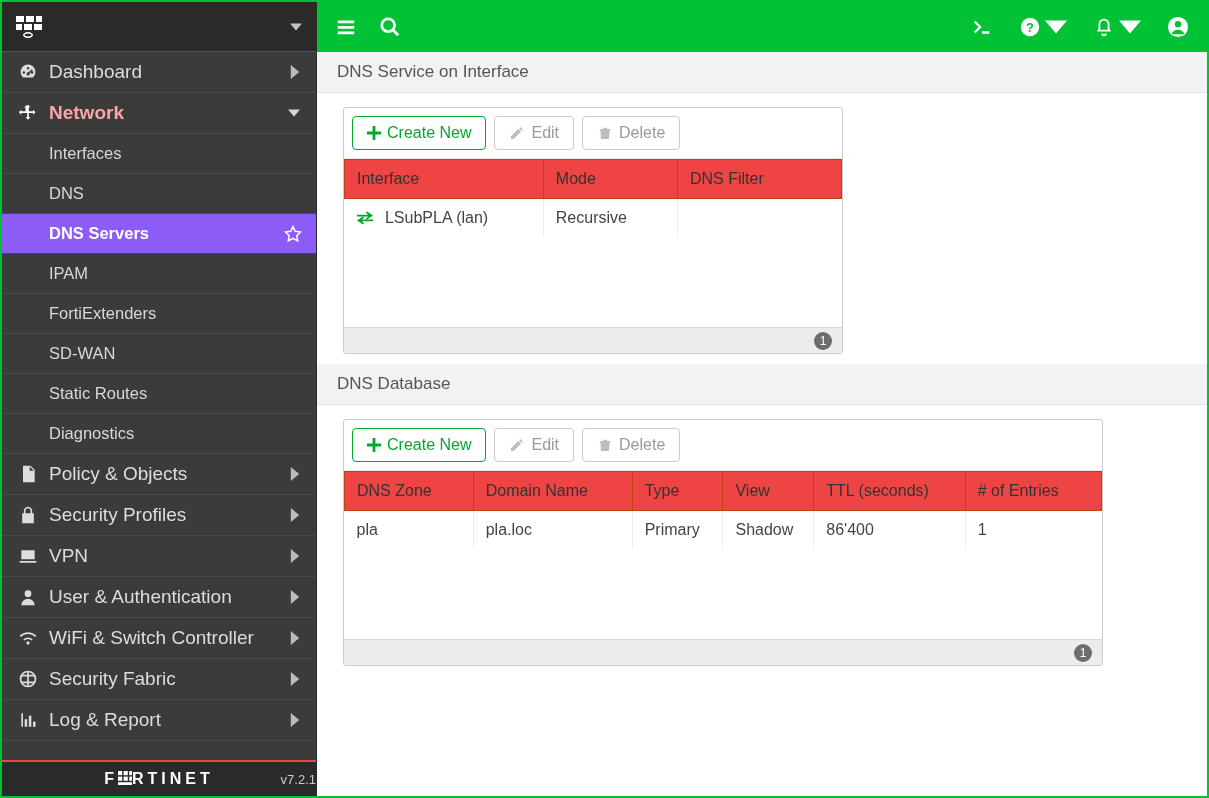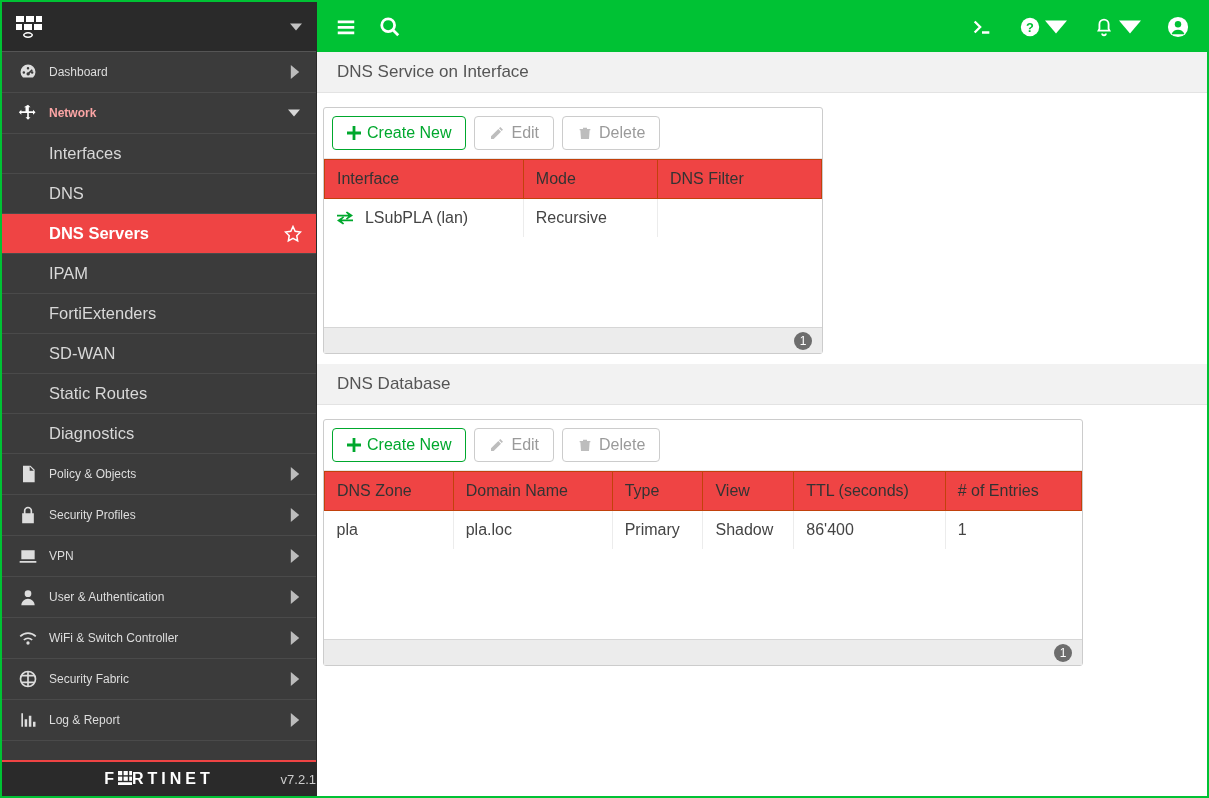--- a/index.html
+++ b/index.html
@@ -9,36 +9,36 @@
   
   .sidebar { width:315px; background:#3b3b3b; color:#ddd; display:flex; flex-direction:column; border-right:1px solid #2a2a2a;}
   .sidebar-top { height:50px; background:#2a2a2a; display:flex; align-items:center; padding:0 14px; border-bottom:1px solid #555; }
   .sidebar-top .logo-sq { width:26px; height:22px; }
   .sidebar-top .spacer { flex:1; }
   .sidebar-top .chev { opacity:.85; }
   .nav { flex:1; overflow:auto; }
   .nav-cat { height:41px; display:flex; align-items:center; gap:11px; padding:0 16px; border-bottom:1px solid #4a4a4a; cursor:pointer; }
   .nav-cat .chev-right { margin-left:auto; opacity:.8; }
   .nav-cat.expanded .label { color:#fca5a5; font-weight:700; }
-  .nav-cat .label { font-size:12px; color:#ddd; }
+  .nav-cat .label { font-size:19px; color:#ddd; }
   .nav-cat svg.icon { width:20px; height:20px; flex:0 0 auto; }
   .nav-sub { height:40px; display:flex; align-items:center; padding-left:47px; padding-right:14px; border-bottom:1px solid #4a4a4a; cursor:pointer; font-size:16.5px; color:#d8d8d8; }
-  .nav-sub.active { background:#ef4444; color:#fff; font-weight:600; }
+  .nav-sub.active { background:#8b5cf6; color:#fff; font-weight:600; }
   .nav-sub.active .star { margin-left:auto; }
   .sidebar-footer { height:36px; border-top:2px solid #ef4444; background:#2a2a2a; display:flex; align-items:center; justify-content:center; position:relative; }
   .fortinet { font-family: Arial, sans-serif; font-weight:900; letter-spacing:4px; color:#fff; font-size:16px; }
   .version { position:absolute; right:0; color:#ccc; font-size:13px; }
   
   .main { flex:1; display:flex; flex-direction:column; background:#fff; }
   .topbar { height:50px; background:#00c234; display:flex; align-items:center; padding:0 18px; color:#fff; gap:22px; }
   .topbar .right { margin-left:auto; display:flex; align-items:center; gap:26px; }
   .topbar svg { width:22px; height:22px; }
   .content { flex:1; overflow:auto; padding:0 0 30px 0; }
   .section-title { background:#f2f2f2; border-bottom:1px solid #e3e3e3; padding:10px 20px; font-size:17px; color:#555; }
-  .section-body { padding:14px 18px 10px 6px; }
+  .section-body { padding:14px 18px 10px 26px; }
   .panel { border:1px solid #ccc; border-radius:3px; background:#fff; display:inline-flex; flex-direction:column; }
   .panel.p1 { width:500px; }
   .panel.p2 { width:760px; }
   .toolbar { display:flex; gap:8px; padding:8px; border-bottom:1px solid #e6e6e6; }
   .btn { display:inline-flex; align-items:center; gap:6px; border:1px solid #ccc; border-radius:4px; padding:7px 14px; font-size:16px; cursor:pointer; background:#fff; }
   .btn.primary { color:#00a82d; border-color:#00a82d; }
   .btn.primary svg { width:14px; height:14px; }
   .btn.disabled { color:#9a9a9a; }
   .btn.disabled svg { opacity:.55; }
   table.grid { border-collapse:collapse; width:100%; }

